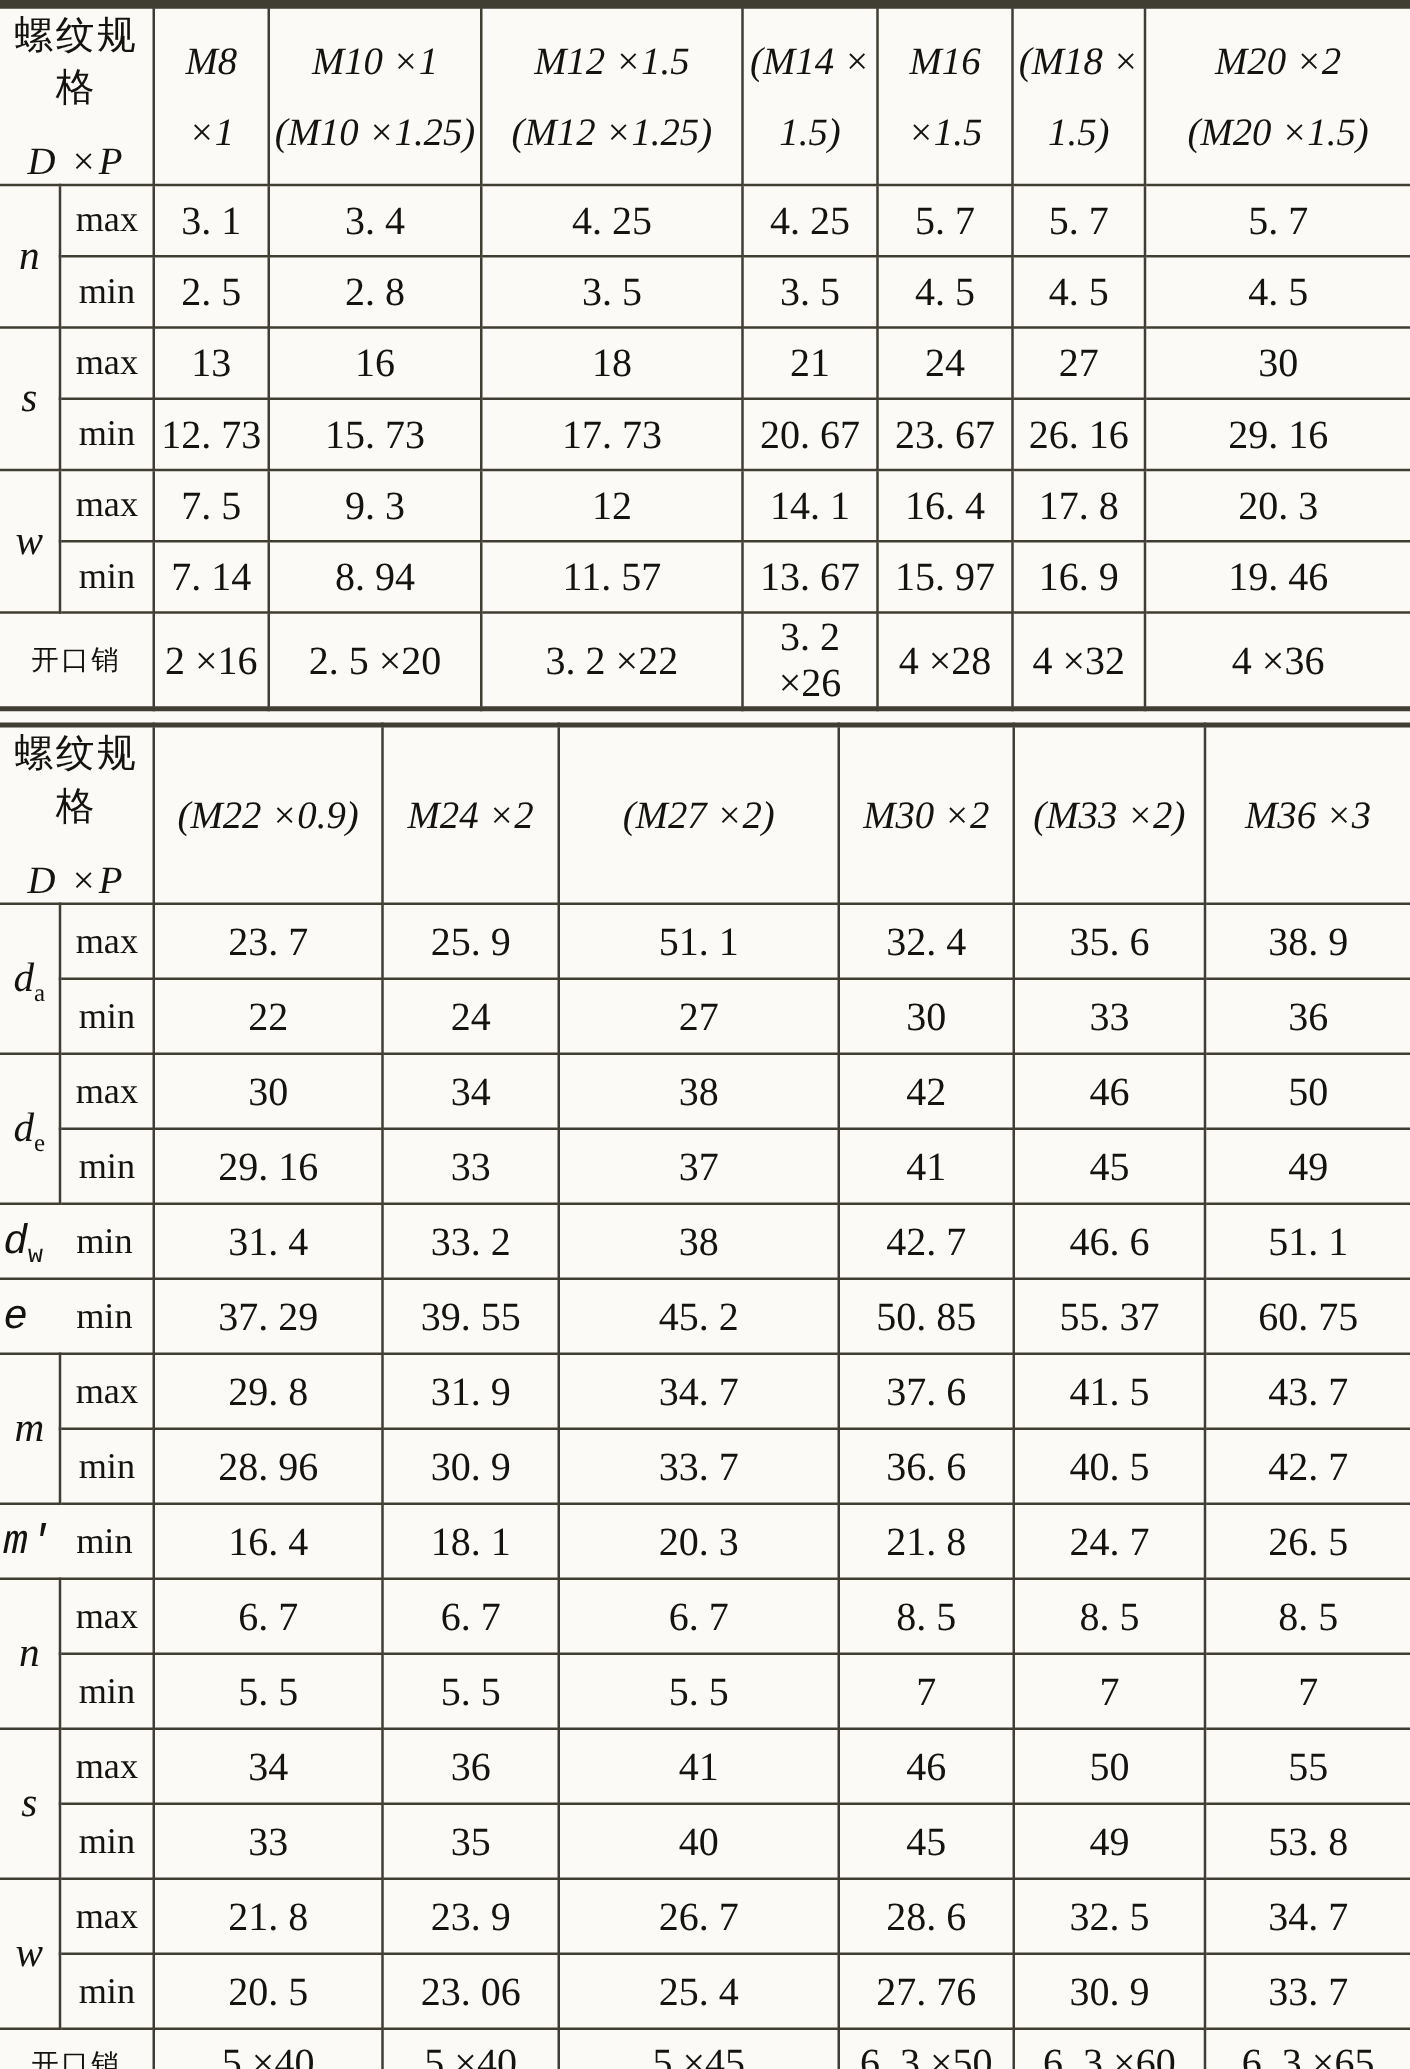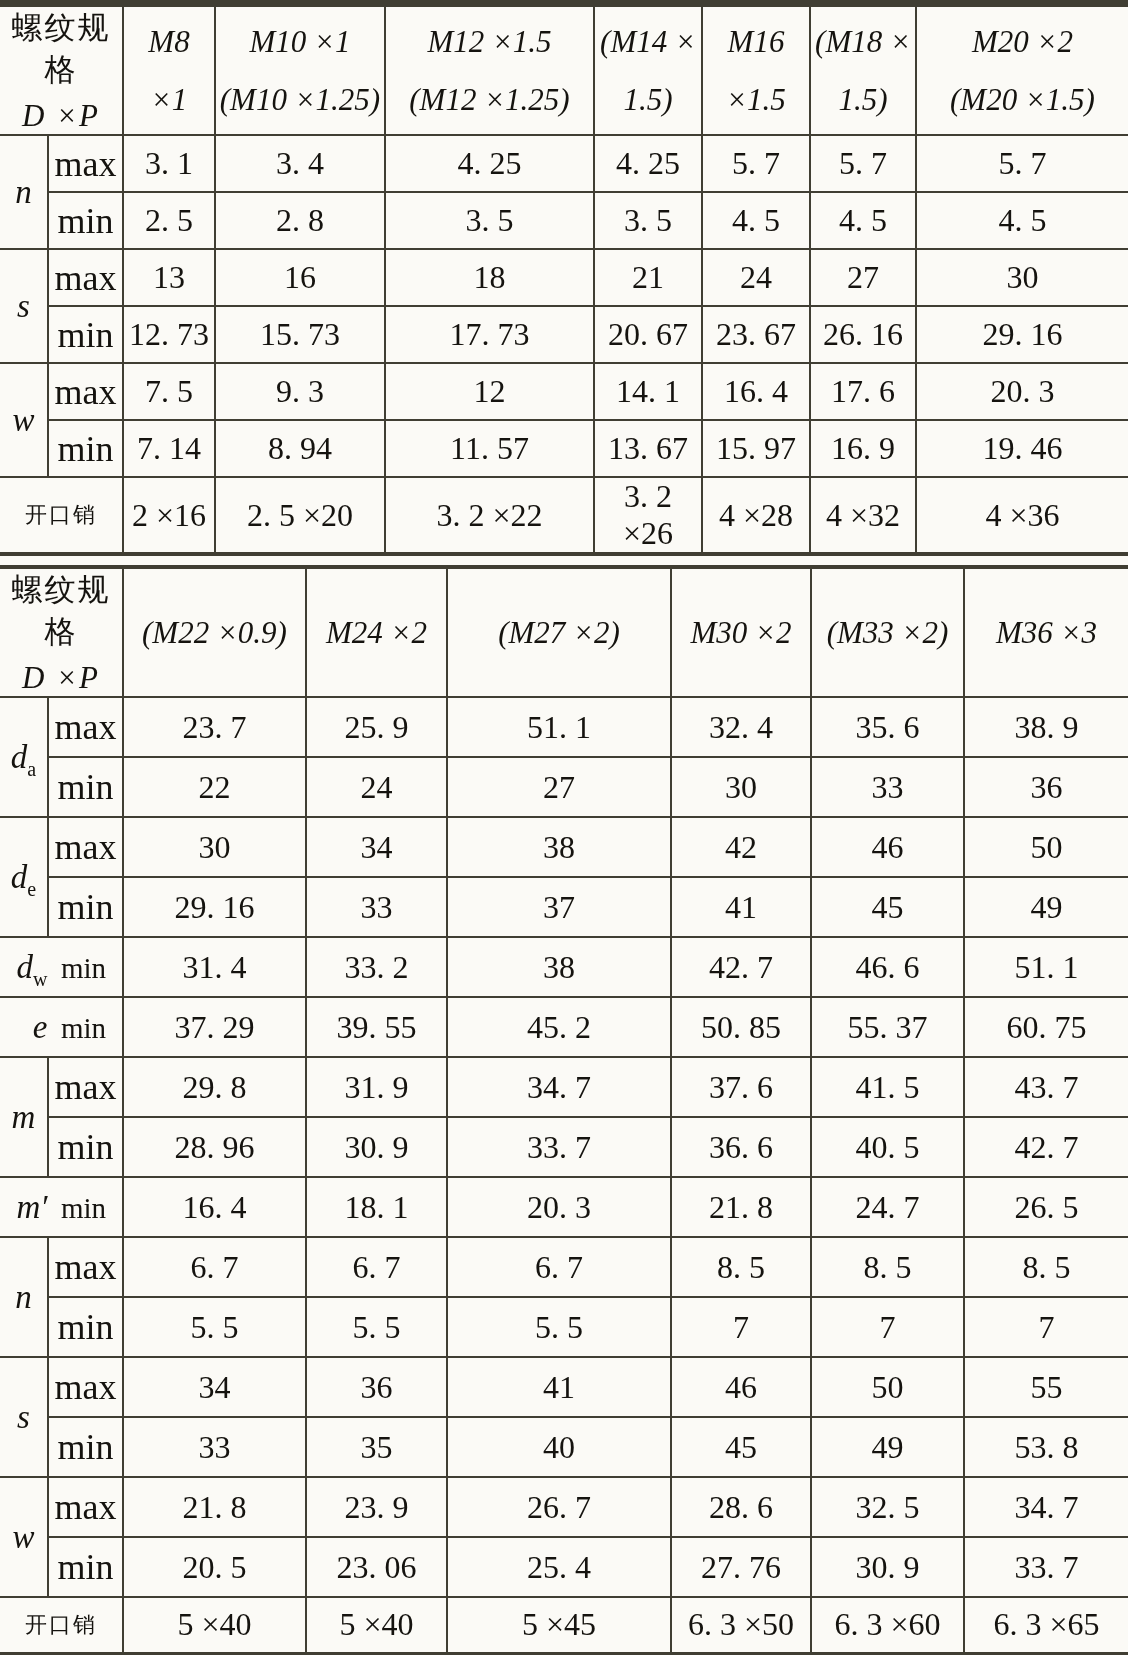--- a/index.html
+++ b/index.html
@@ -34,32 +34,32 @@
   table.lower{margin-top:9px;border-top:4px solid var(--line);border-bottom:3px solid var(--line);}
 
   .upper .header-row{height:130px;}
   .upper .data-row{height:57px;}
   .upper .pin-row{height:53px;}
   .lower .header-row{height:129px;}
   .lower .data-row{height:60px;}
   .lower .pin-row{height:56px;}
 
   .corner-cell .zh{font-size:31px;letter-spacing:2px;}
-  .corner-cell .dp{font-size:31px;font-style:italic;margin-top:7px;letter-spacing:2px;}
+  .corner-cell .dp{font-size:31px;font-style:italic;margin-top:20px;letter-spacing:2px;}
 
   .spec-cell .spec-line{font-size:31px;line-height:1.85;font-style:italic;}
 
   .group-label-cell{font-size:33px;}
   .group-label-cell i{font-style:italic;}
   sub{font-size:20px;line-height:0;}
 
-  .limit-cell{font-size:36px;margin-left:47px;}
+  .limit-cell{font-size:29px;margin-left:47px;}
   .value-cell{font-size:32px;}
 
-  .merged-label-cell .gletter{display:inline-block;width:45px;text-align:right;font-size:33px;}
+  .merged-label-cell .gletter{display:inline-block;width:45px;text-align:left;font-size:33px;font-family:Liberation Mono, monospace;}
   .merged-label-cell .gletter i{font-style:italic;}
   .merged-label-cell .lim{display:inline-block;width:72px;text-align:center;font-size:29px;}
 
   .pin-label-cell{font-size:22px;letter-spacing:2px;}
 </style>
 </head>
 <body>
 
 <div class="sheet">
 
@@ -153,21 +153,21 @@
           <td class="value-cell"><span>29. 16</span></td>
         </tr>
         <tr class="data-row">
           <td class="group-label-cell" rowspan="2"><i>w</i><sub></sub></td>
           <td class="limit-cell"><span>max</span></td>
           <td class="value-cell"><span>7. 5</span></td>
           <td class="value-cell"><span>9. 3</span></td>
           <td class="value-cell"><span>12</span></td>
           <td class="value-cell"><span>14. 1</span></td>
           <td class="value-cell"><span>16. 4</span></td>
-          <td class="value-cell"><span>17. 6</span></td>
+          <td class="value-cell"><span>17. 8</span></td>
           <td class="value-cell"><span>20. 3</span></td>
         </tr>
         <tr class="data-row">
           <td class="limit-cell"><span>min</span></td>
           <td class="value-cell"><span>7. 14</span></td>
           <td class="value-cell"><span>8. 94</span></td>
           <td class="value-cell"><span>11. 57</span></td>
           <td class="value-cell"><span>13. 67</span></td>
           <td class="value-cell"><span>15. 97</span></td>
           <td class="value-cell"><span>16. 9</span></td>

